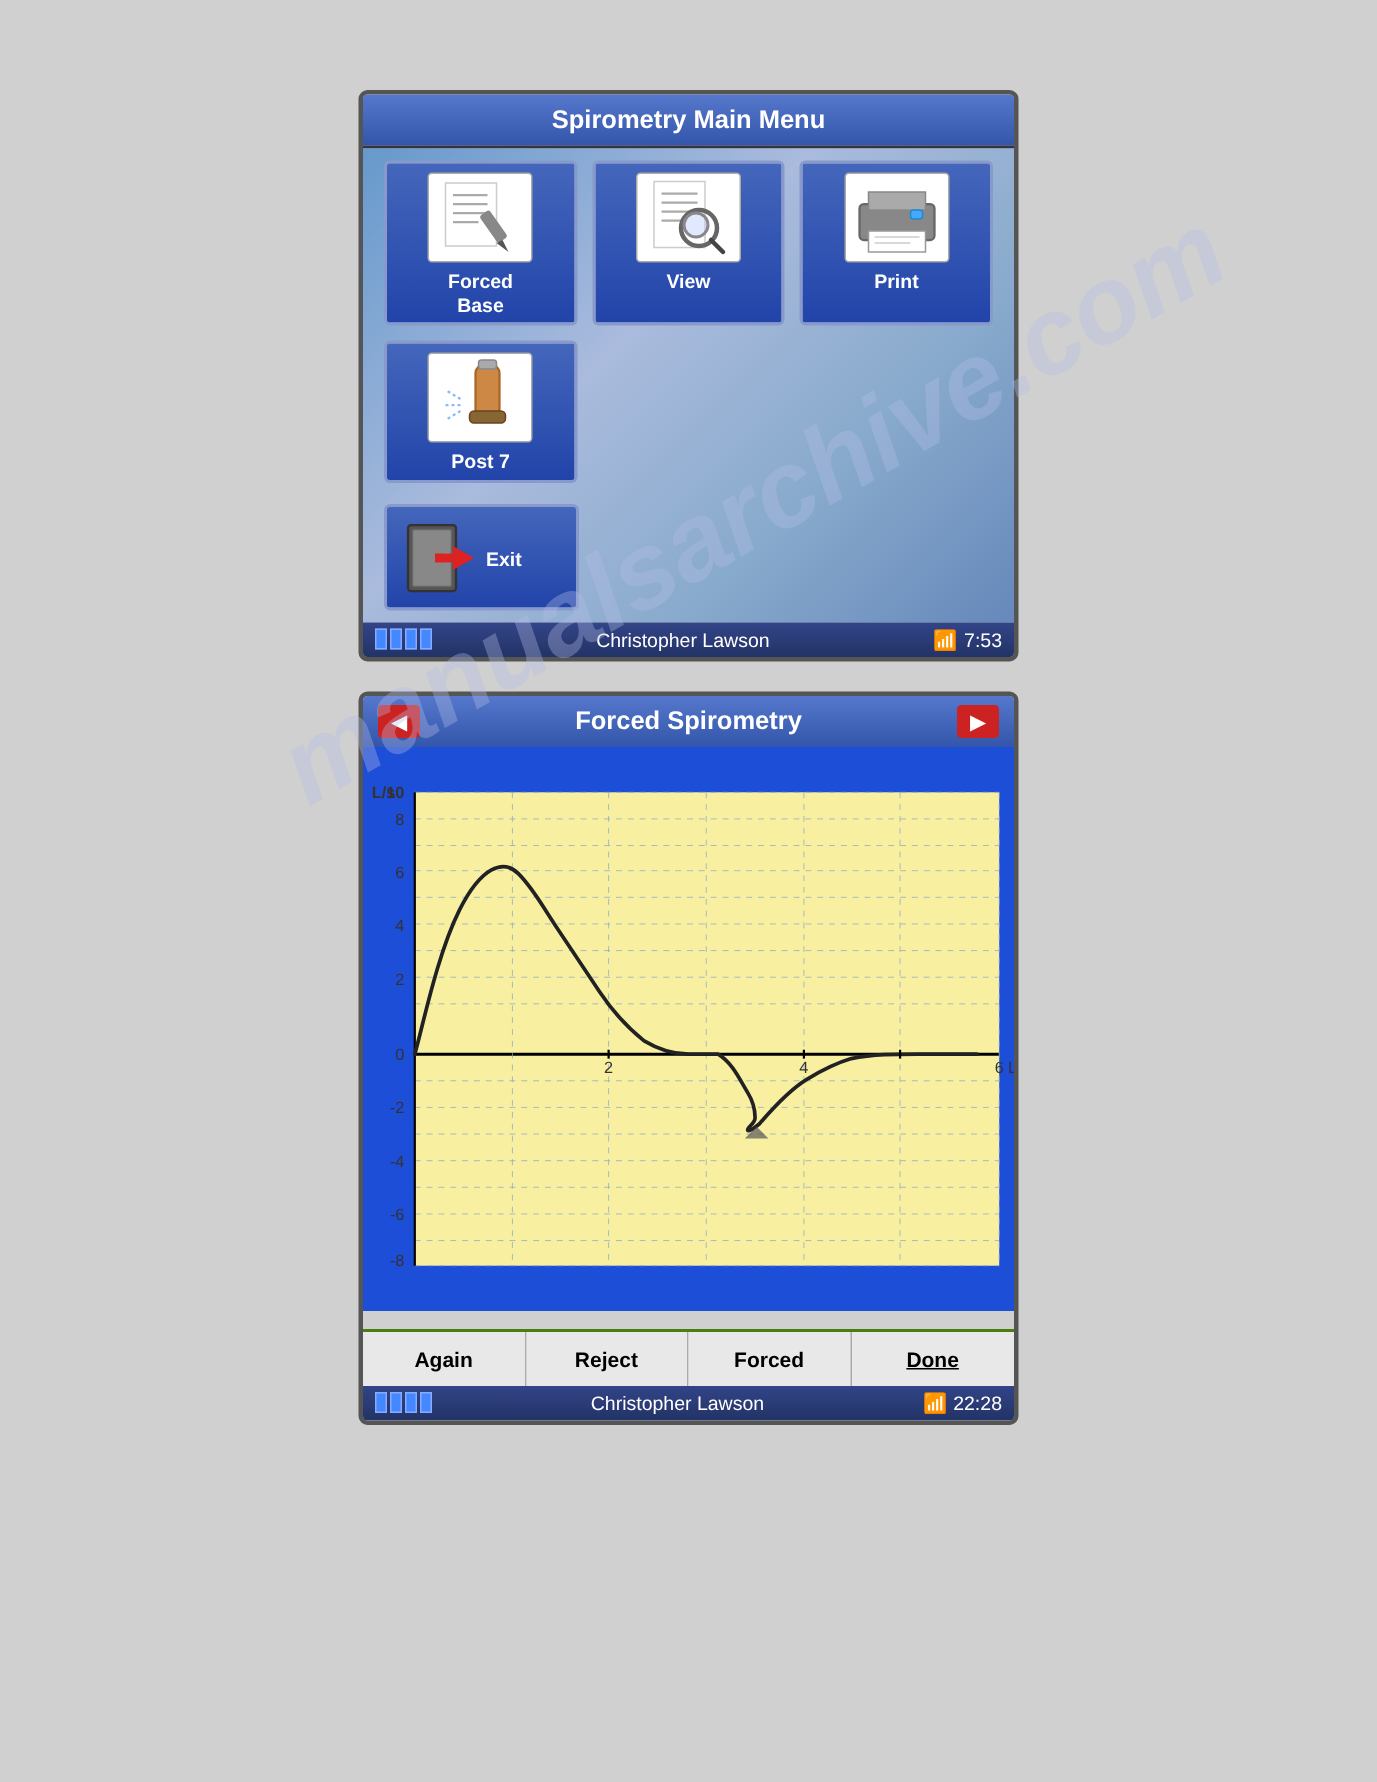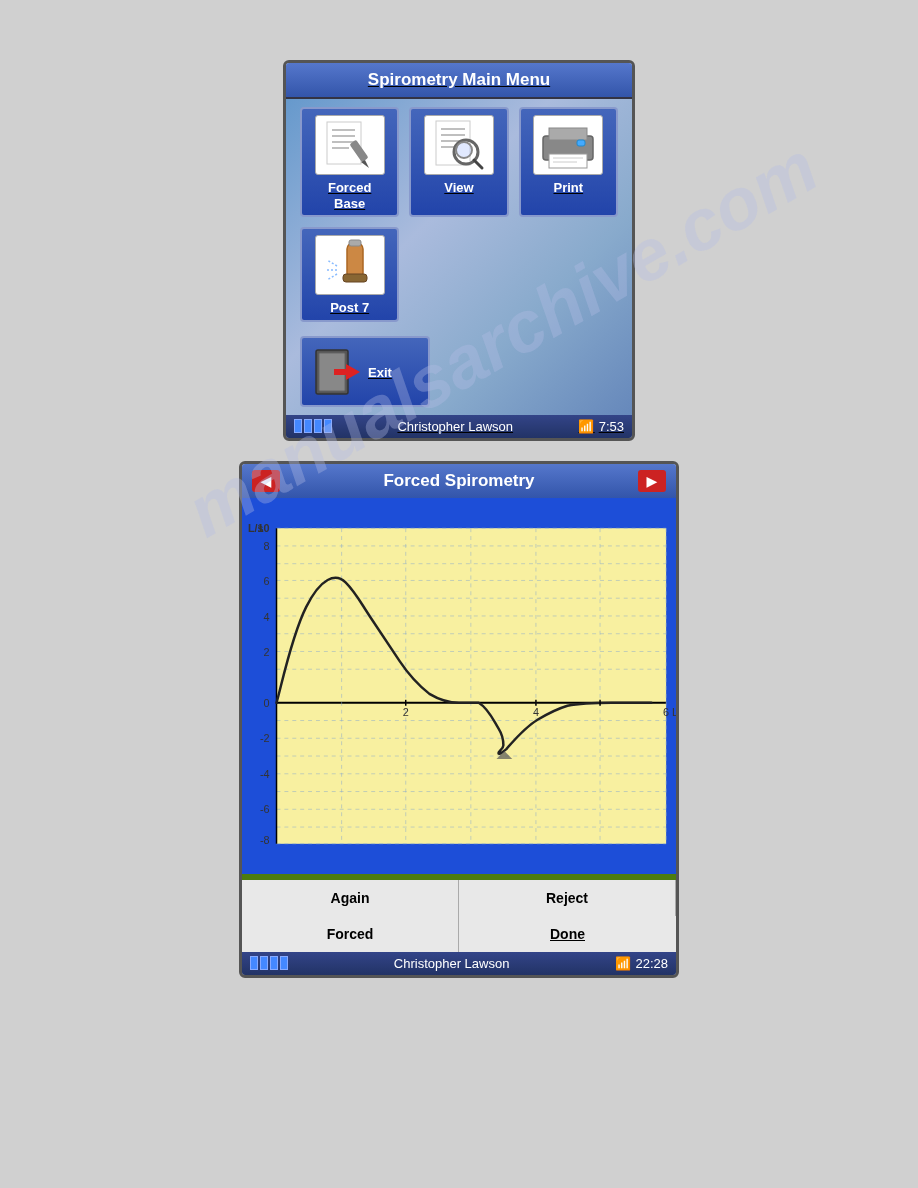--- a/index.html
+++ b/index.html
@@ -24,26 +24,25 @@
       font-style: italic;
       font-weight: bold;
       transform: rotate(-30deg);
       pointer-events: none;
       z-index: 100;
       line-height: 1.1;
     }
 
     
     .panel {
-      width: 352px;
+      width: 440px;
       border: 3px solid #555;
       border-radius: 6px;
       overflow: hidden;
       margin-bottom: 20px;
-      text-decoration: underline;
     }
 
     .panel-title {
       background: linear-gradient(to bottom, #5577cc, #3355aa);
       color: white;
       font-weight: bold;
       font-size: 17px;
       text-align: center;
       padding: 7px 0;
       border-bottom: 2px solid #334;
@@ -194,22 +193,23 @@
     }
 
     .chart-canvas {
       width: 100%;
       height: 100%;
     }
 
     
     .action-bar {
       display: grid;
-      grid-template-columns: repeat(2, 1fr);
-      border-top: 6px solid #4d7c0f;
+      grid-template-columns: repeat(4, 1fr);
+      border-top: 2px solid #4d7c0f;
+      margin-top: 12px;
     }
 
     .action-btn {
       background: #e8e8e8;
       border: none;
       border-right: 1px solid #aaa;
       padding: 10px 0;
       font-size: 14px;
       font-weight: bold;
       cursor: pointer;

